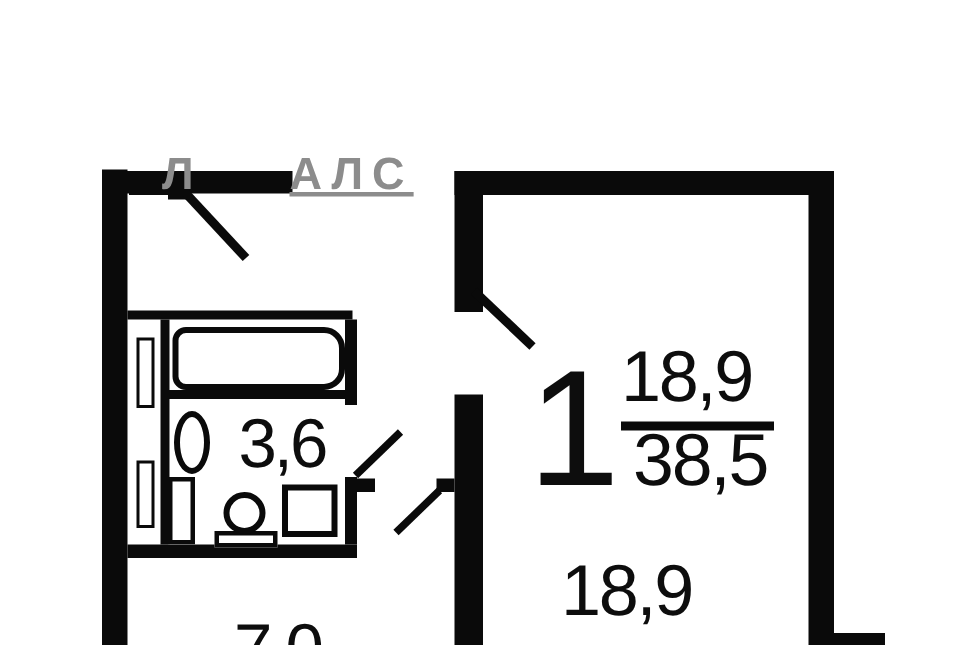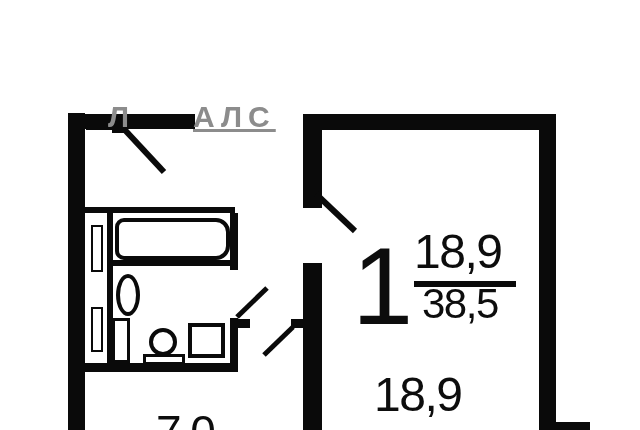--- a/index.html
+++ b/index.html
@@ -49,28 +49,29 @@
   <div class="fix t2" style="left:91px;top:225px;width:12px;height:47px;"></div>
   <div class="fix t2" style="left:91px;top:307px;width:12px;height:45px;"></div>
 
   <svg class="overlay" width="640" height="430" viewBox="0 0 640 430">
     <line x1="124" y1="129" x2="164" y2="172" stroke="#0a0a0a" stroke-width="6"></line>
     <line x1="316" y1="194" x2="355" y2="231" stroke="#0a0a0a" stroke-width="6"></line>
     <line x1="237" y1="317" x2="267" y2="288" stroke="#0a0a0a" stroke-width="5"></line>
     <line x1="293" y1="327" x2="264" y2="355" stroke="#0a0a0a" stroke-width="5"></line>
   </svg>
 
+  <div class="lbl" style="left:159px;top:272px;font-size:46px;letter-spacing:-2px;">3,6</div>
 
   <div class="lbl" style="left:352px;top:231px;font-size:110px;">1</div>
 
   <div class="lbl" style="left:414px;top:228px;font-size:48px;letter-spacing:-1.5px;">18,9</div>
 
   <div class="wall" style="left:414px;top:281px;width:102px;height:6px;"></div>
 
-  <div class="lbl" style="left:422px;top:283px;font-size:42px;letter-spacing:-1.5px;">38,5</div>
+  <div class="lbl" style="left:422px;top:283px;font-size:49px;letter-spacing:-1.5px;">38,5</div>
 
   <div class="lbl" style="left:374px;top:371px;font-size:48px;letter-spacing:-1.5px;">18,9</div>
 
   <div class="lbl" style="left:156px;top:409px;font-size:46px;letter-spacing:-2px;">7,0</div>
 
   <div class="wm" style="left:108px;top:102px;font-size:30px;">Л</div>
   <div class="wm" style="left:193px;top:102px;font-size:30px;text-decoration:underline;">АЛС</div>
 
 </div>
 

